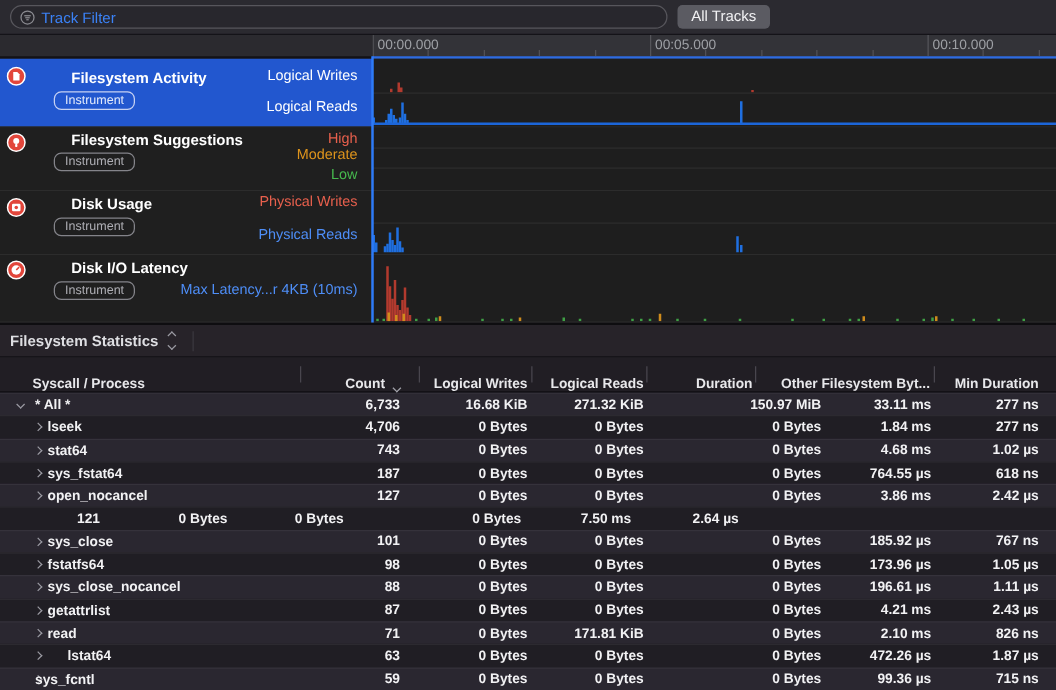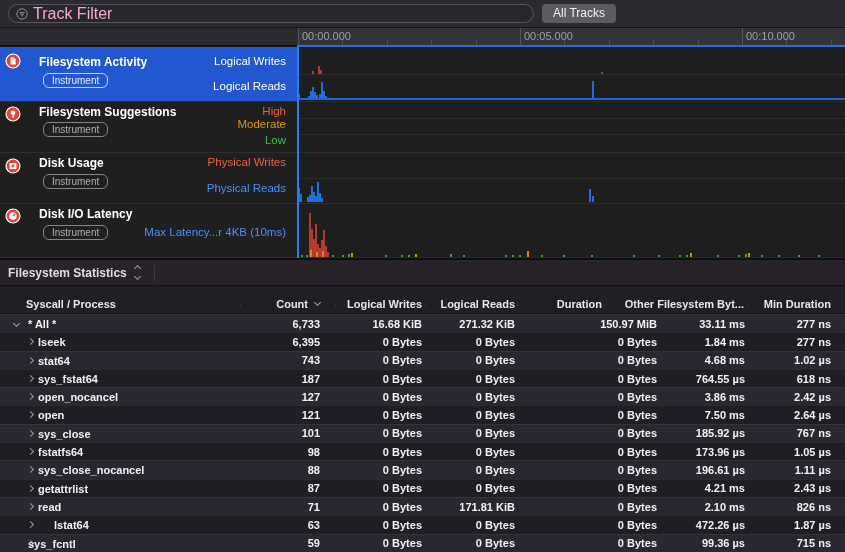--- a/index.html
+++ b/index.html
@@ -4,40 +4,40 @@
 <style>
   * { box-sizing: border-box; margin: 0; padding: 0; }
   html,body { width: 845px; height: 552px; overflow: hidden; }
   body { background: #1c1c1c; font-family: "Liberation Sans", sans-serif; color: #fff; }
 
   
   .toolbar { height: 28px; background: #2b2a30; border-bottom: 1px solid #141318;
              display: flex; align-items: center; padding: 0 8px; }
   .filter-field { width: 526px; height: 19px; border: 1px solid #57565c; border-radius: 10px;
                   background: #28272d; display: flex; align-items: center; padding: 0 7px; gap: 5px; }
-  .filter-field .ph { color: #f9a8d4; font-size: 16px; text-align: right; }
+  .filter-field .ph { color: #3b82f6; font-size: 12px; text-align: right; }
   .all-tracks { margin-left: 8px; height: 19px; padding: 0 11px; background: #5b5b62; color: #f2f2f4;
                 border: none; border-radius: 4px; font-size: 12px; font-family: inherit; line-height: 17px; }
 
   
   .content { position: relative; height: 230px; }
   .ruler-row { height: 19px; display: flex; }
   .ruler-left { width: 298px; background: #2b2a2f; border-bottom: 2px solid #131216; }
   .ruler { flex: 1; position: relative; background: #333338; border-bottom: 2px solid #2e6be0; overflow: hidden; }
   .rlabel { position: absolute; top: 2px; font-size: 11px; color: #9ea0a5; }
   .tick { position: absolute; width: 1px; background: #55555a; }
   .tick.major { top: 0; bottom: 0; }
   .tick.minor { height: 5px; bottom: 0; background: #515157; }
 
   .track { display: flex; border-bottom: 1px solid #2c2c2c; }
   .t0 { height: 55px; } .t1 { height: 51px; } .t2 { height: 51px; } .t3 { height: 54px; }
   .track-head { width: 298px; flex: none; position: relative; background: #1f1f1f; }
   .t0 .track-head { background: #2257cf; }
   .track-icon { position: absolute; left: 5px; }
-  .t-title { position: absolute; left: 39px; font-size: 12px; font-weight: bold; color: #fff; white-space: nowrap; }
+  .t-title { position: absolute; left: 57px; font-size: 12px; font-weight: bold; color: #fff; white-space: nowrap; }
   .badge { position: absolute; left: 43px; font-size: 10px; color: #aeaeb4; border: 1px solid #84848a;
            border-radius: 6px; padding: 1px 8px; line-height: 11px; }
   .t0 .badge { color: #e3eafc; border-color: #c6d1f3; }
   .lane-label { position: absolute; right: 12px; font-size: 11.5px; white-space: nowrap; }
 
   .track-canvas { flex: 1; position: relative; background: #1e1e1e; overflow: hidden; }
   .lane { position: relative; overflow: hidden; }
   .lane + .lane { border-top: 1px solid #2d2d2d; }
   .spike { position: absolute; bottom: 0; width: 2px; }
   .baseline { position: absolute; left: 0; right: 0; bottom: 1px; height: 2px; background: #1c66d9; }
@@ -50,22 +50,22 @@
                display: flex; align-items: center; padding-left: 8px; }
   .stats-bar .label { font-size: 12px; font-weight: bold; color: #dedee2; }
   .updown { display: inline-flex; flex-direction: column; gap: 3px; margin-left: 8px; }
   .chev { width: 5px; height: 5px; border-right: 1.5px solid #9b9ba3; border-bottom: 1.5px solid #9b9ba3; }
   .chev.up { transform: rotate(-135deg); }
   .chev.down { transform: rotate(45deg); }
   .chev.right { transform: rotate(-45deg); }
   .stats-bar .vsep { width: 1px; height: 16px; background: #3b383f; margin-left: 14px; }
 
   .stats-header { height: 28px; background: #211e24; border-bottom: 1px solid #0f0e12; display: flex; }
-  .hcell { display: flex; align-items: flex-start; justify-content: flex-end; font-size: 11px; font-weight: bold;
-           color: #e8e8eb; position: relative; white-space: nowrap; margin-top: 12px; }
+  .hcell { display: flex; align-items: flex-end; justify-content: flex-end; font-size: 11px; font-weight: bold;
+           color: #e8e8eb; position: relative; white-space: nowrap; }
   .hcell.left { justify-content: flex-start; padding-left: 26px; }
   .hcell.sep::before { content: ""; position: absolute; left: 0; top: 7px; bottom: 7px; width: 1px; background: #49464e; }
   .hcell .sortchev { margin: 2px 0 0 7px; border-color: #a2a2aa; }
 
   .stats-rows { height: 238px; overflow: hidden; }
   .trow { height: 18.3px; display: flex; align-items: center; border-top: 1px solid rgba(255,255,255,0.055); }
   .trow.odd { background: #2a2730; }
   .trow.even { background: #201e24; }
   .tcell { font-size: 11px; font-weight: 600; color: #f2f2f4; text-align: right; white-space: nowrap; overflow: hidden; }
   .tcell.name { text-align: right; position: relative; height: 100%; }
@@ -309,21 +309,21 @@
           <div class="tcell" style="width: 92px; padding-right: 2px;">271.32 KiB</div>
           <div class="tcell" style="width: 143px; padding-right: 3px;">150.97 MiB</div>
           <div class="tcell" style="width: 87px; padding-right: 2px;">33.11 ms</div>
           <div class="tcell" style="width: 98px; padding-right: 14px;">277 ns</div>
         </div>
         <div class="trow even">
           <div class="tcell name" style="width: 240px;">
             <span class="chev right" style="left: 28px;"></span>
             <span class="nm" style="left: 38px;">lseek</span>
           </div>
-          <div class="tcell" style="width: 95px; padding-right: 15px;">6,395</div>
+          <div class="tcell" style="width: 95px; padding-right: 15px;">4,706</div>
           <div class="tcell" style="width: 90px; padding-right: 3px;">0 Bytes</div>
           <div class="tcell" style="width: 92px; padding-right: 2px;">0 Bytes</div>
           <div class="tcell" style="width: 143px; padding-right: 3px;">0 Bytes</div>
           <div class="tcell" style="width: 87px; padding-right: 2px;">1.84 ms</div>
           <div class="tcell" style="width: 98px; padding-right: 14px;">277 ns</div>
         </div>
         <div class="trow odd">
           <div class="tcell name" style="width: 240px;">
             <span class="chev right" style="left: 28px;"></span>
             <span class="nm" style="left: 38px;">stat64</span>
@@ -353,24 +353,20 @@
             <span class="nm" style="left: 38px;">open_nocancel</span>
           </div>
           <div class="tcell" style="width: 95px; padding-right: 15px;">127</div>
           <div class="tcell" style="width: 90px; padding-right: 3px;">0 Bytes</div>
           <div class="tcell" style="width: 92px; padding-right: 2px;">0 Bytes</div>
           <div class="tcell" style="width: 143px; padding-right: 3px;">0 Bytes</div>
           <div class="tcell" style="width: 87px; padding-right: 2px;">3.86 ms</div>
           <div class="tcell" style="width: 98px; padding-right: 14px;">2.42 µs</div>
         </div>
         <div class="trow even">
-          <div class="tcell name" style="width: 240px;">
-            <span class="chev right" style="left: 28px;"></span>
-            <span class="nm" style="left: 38px;">open</span>
-          </div>
           <div class="tcell" style="width: 95px; padding-right: 15px;">121</div>
           <div class="tcell" style="width: 90px; padding-right: 3px;">0 Bytes</div>
           <div class="tcell" style="width: 92px; padding-right: 2px;">0 Bytes</div>
           <div class="tcell" style="width: 143px; padding-right: 3px;">0 Bytes</div>
           <div class="tcell" style="width: 87px; padding-right: 2px;">7.50 ms</div>
           <div class="tcell" style="width: 98px; padding-right: 14px;">2.64 µs</div>
         </div>
         <div class="trow odd">
           <div class="tcell name" style="width: 240px;">
             <span class="chev right" style="left: 28px;"></span>

